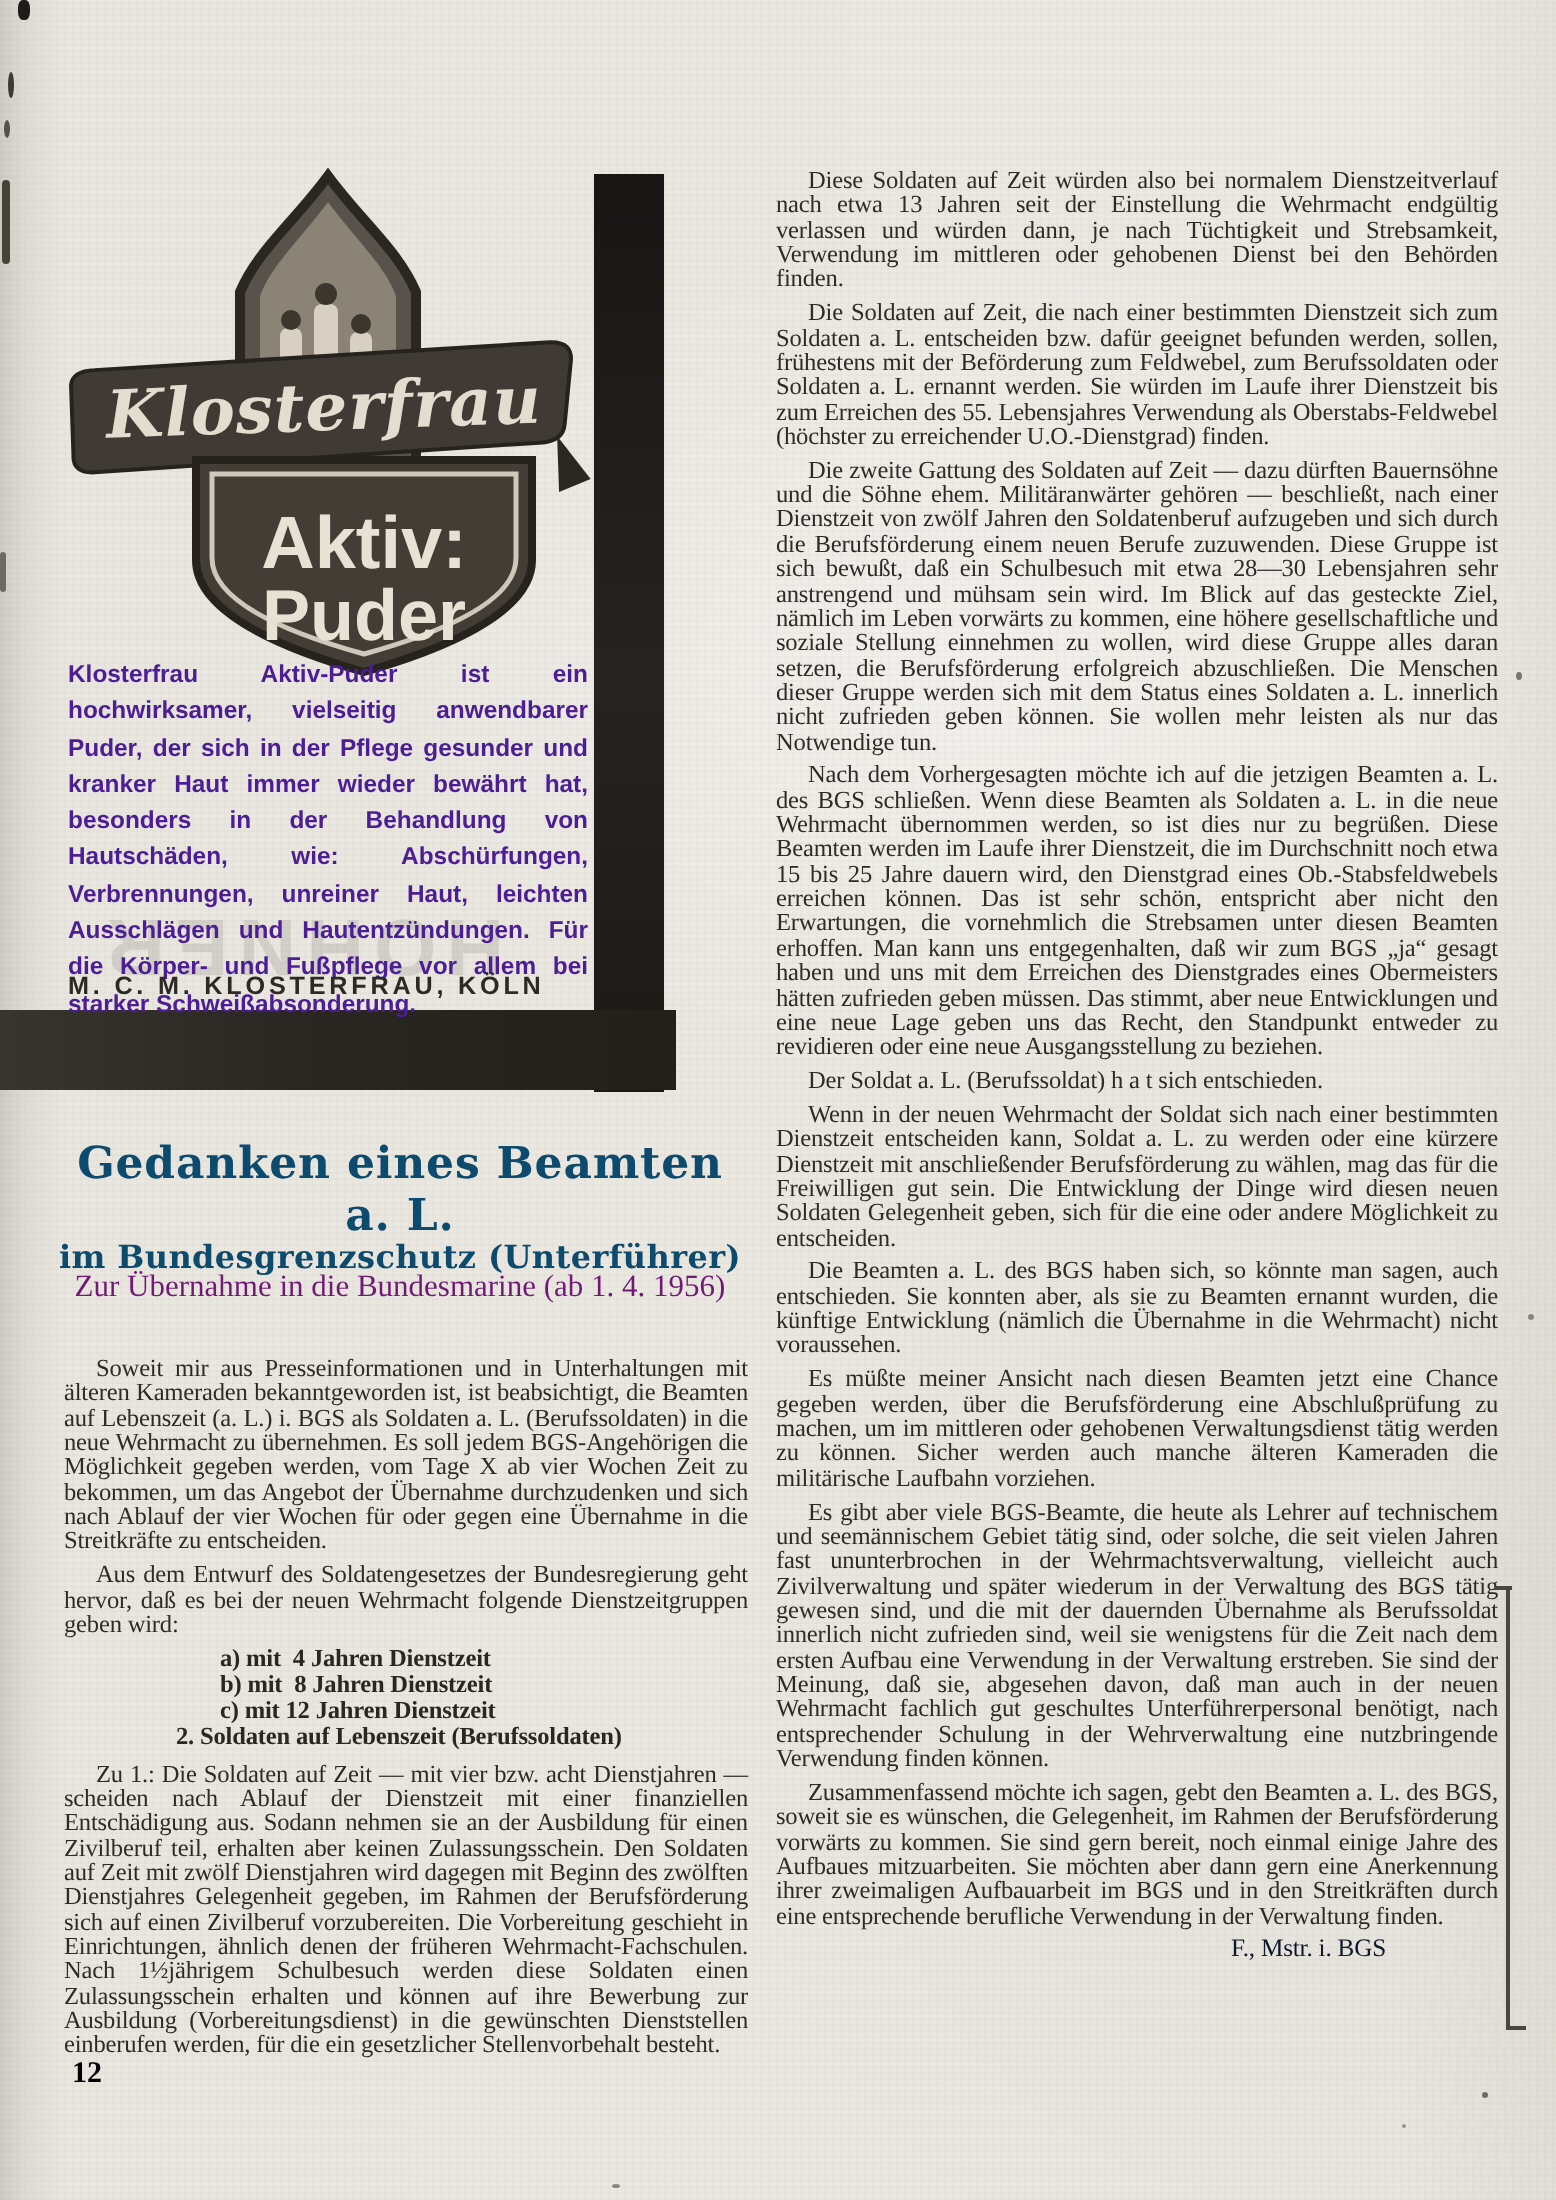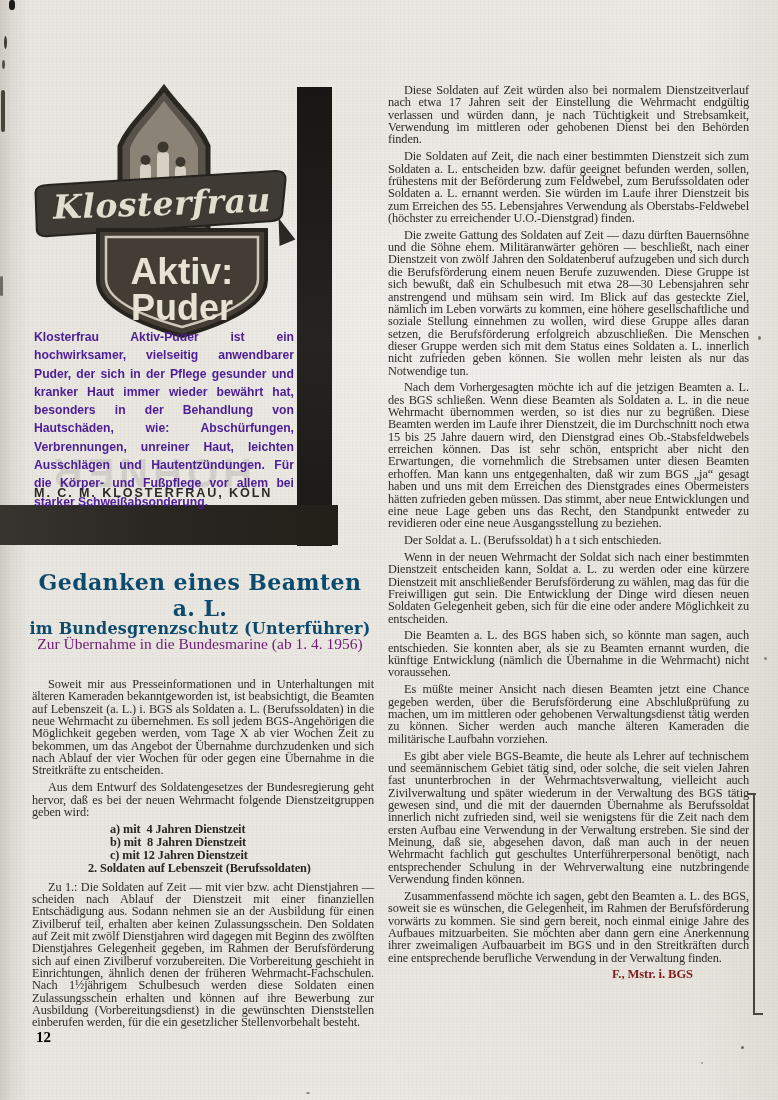--- a/index.html
+++ b/index.html
@@ -66,21 +66,21 @@
   #left-col{position:absolute;left:32px;top:666px;width:342px;margin-top:12px;}
   #right-col{position:absolute;left:388px;top:84px;width:361px;}
   .para{margin:0 0 4.5px 0;text-indent:16px;}
   .para:last-child{margin-bottom:0;}
   .list-block{margin:1px 0 5px 0;font-weight:bold;color:#2a2723;}
   .list-line{white-space:pre;line-height:13.2px;}
   .list-num{margin-left:56px;}
   .list-sub{margin-left:78px;}
   #article-sign{
     text-align:right;padding-right:56px;margin-top:3px;
-    font-size:12.6px;color:#7f1d1d;font-weight:bold;
+    font-size:12.6px;color:#0f172a;
   }
   #page-number{
     position:absolute;left:36px;top:1029px;
     font-family:"Liberation Serif",serif;font-weight:bold;font-size:15px;color:#000000;
   }
 
   
   .speck{position:absolute;pointer-events:none;}
   #sp1{left:9px;top:0;width:6px;height:10px;background:#1d1c1a;border-radius:40%;}
   #sp2{left:4px;top:36px;width:3px;height:13px;background:#3c3a35;border-radius:50%;}
@@ -148,21 +148,21 @@
   <div class="list-block">
     <div class="list-line list-sub">a) mit  4 Jahren Dienstzeit</div>
     <div class="list-line list-sub">b) mit  8 Jahren Dienstzeit</div>
     <div class="list-line list-sub">c) mit 12 Jahren Dienstzeit</div>
     <div class="list-line list-num">2. Soldaten auf Lebenszeit (Berufssoldaten)</div>
   </div>
   <p class="para">Zu 1.: Die Soldaten auf Zeit — mit vier bzw. acht Dienstjahren — scheiden nach Ablauf der Dienstzeit mit einer finanziellen Entschädigung aus. Sodann nehmen sie an der Ausbildung für einen Zivilberuf teil, erhalten aber keinen Zulassungsschein. Den Soldaten auf Zeit mit zwölf Dienstjahren wird dagegen mit Beginn des zwölften Dienstjahres Gelegenheit gegeben, im Rahmen der Berufsförderung sich auf einen Zivilberuf vorzubereiten. Die Vorbereitung geschieht in Einrichtungen, ähnlich denen der früheren Wehrmacht-Fachschulen. Nach 1½jährigem Schulbesuch werden diese Soldaten einen Zulassungsschein erhalten und können auf ihre Bewerbung zur Ausbildung (Vorbereitungsdienst) in die gewünschten Dienststellen einberufen werden, für die ein gesetzlicher Stellenvorbehalt besteht.</p>
 </div>
 
 <div id="right-col" class="body-text">
-  <p class="para">Diese Soldaten auf Zeit würden also bei normalem Dienstzeitverlauf nach etwa 17 Jahren seit der Einstellung die Wehrmacht endgültig verlassen und würden dann, je nach Tüchtigkeit und Strebsamkeit, Verwendung im mittleren oder gehobenen Dienst bei den Behörden finden.</p>
+  <p class="para">Diese Soldaten auf Zeit würden also bei normalem Dienstzeitverlauf nach etwa 13 Jahren seit der Einstellung die Wehrmacht endgültig verlassen und würden dann, je nach Tüchtigkeit und Strebsamkeit, Verwendung im mittleren oder gehobenen Dienst bei den Behörden finden.</p>
   <p class="para">Die Soldaten auf Zeit, die nach einer bestimmten Dienstzeit sich zum Soldaten a. L. entscheiden bzw. dafür geeignet befunden werden, sollen, frühestens mit der Beförderung zum Feldwebel, zum Berufssoldaten oder Soldaten a. L. ernannt werden. Sie würden im Laufe ihrer Dienstzeit bis zum Erreichen des 55. Lebensjahres Verwendung als Oberstabs-Feldwebel (höchster zu erreichender U.O.-Dienstgrad) finden.</p>
   <p class="para">Die zweite Gattung des Soldaten auf Zeit — dazu dürften Bauernsöhne und die Söhne ehem. Militäranwärter gehören — beschließt, nach einer Dienstzeit von zwölf Jahren den Soldatenberuf aufzugeben und sich durch die Berufsförderung einem neuen Berufe zuzuwenden. Diese Gruppe ist sich bewußt, daß ein Schulbesuch mit etwa 28—30 Lebensjahren sehr anstrengend und mühsam sein wird. Im Blick auf das gesteckte Ziel, nämlich im Leben vorwärts zu kommen, eine höhere gesellschaftliche und soziale Stellung einnehmen zu wollen, wird diese Gruppe alles daran setzen, die Berufsförderung erfolgreich abzuschließen. Die Menschen dieser Gruppe werden sich mit dem Status eines Soldaten a. L. innerlich nicht zufrieden geben können. Sie wollen mehr leisten als nur das Notwendige tun.</p>
   <p class="para">Nach dem Vorhergesagten möchte ich auf die jetzigen Beamten a. L. des BGS schließen. Wenn diese Beamten als Soldaten a. L. in die neue Wehrmacht übernommen werden, so ist dies nur zu begrüßen. Diese Beamten werden im Laufe ihrer Dienstzeit, die im Durchschnitt noch etwa 15 bis 25 Jahre dauern wird, den Dienstgrad eines Ob.-Stabsfeldwebels erreichen können. Das ist sehr schön, entspricht aber nicht den Erwartungen, die vornehmlich die Strebsamen unter diesen Beamten erhoffen. Man kann uns entgegenhalten, daß wir zum BGS „ja“ gesagt haben und uns mit dem Erreichen des Dienstgrades eines Obermeisters hätten zufrieden geben müssen. Das stimmt, aber neue Entwicklungen und eine neue Lage geben uns das Recht, den Standpunkt entweder zu revidieren oder eine neue Ausgangsstellung zu beziehen.</p>
   <p class="para">Der Soldat a. L. (Berufssoldat) h a t sich entschieden.</p>
   <p class="para">Wenn in der neuen Wehrmacht der Soldat sich nach einer bestimmten Dienstzeit entscheiden kann, Soldat a. L. zu werden oder eine kürzere Dienstzeit mit anschließender Berufsförderung zu wählen, mag das für die Freiwilligen gut sein. Die Entwicklung der Dinge wird diesen neuen Soldaten Gelegenheit geben, sich für die eine oder andere Möglichkeit zu entscheiden.</p>
   <p class="para">Die Beamten a. L. des BGS haben sich, so könnte man sagen, auch entschieden. Sie konnten aber, als sie zu Beamten ernannt wurden, die künftige Entwicklung (nämlich die Übernahme in die Wehrmacht) nicht voraussehen.</p>
   <p class="para">Es müßte meiner Ansicht nach diesen Beamten jetzt eine Chance gegeben werden, über die Berufsförderung eine Abschlußprüfung zu machen, um im mittleren oder gehobenen Verwaltungsdienst tätig werden zu können. Sicher werden auch manche älteren Kameraden die militärische Laufbahn vorziehen.</p>
   <p class="para">Es gibt aber viele BGS-Beamte, die heute als Lehrer auf technischem und seemännischem Gebiet tätig sind, oder solche, die seit vielen Jahren fast ununterbrochen in der Wehrmachtsverwaltung, vielleicht auch Zivilverwaltung und später wiederum in der Verwaltung des BGS tätig gewesen sind, und die mit der dauernden Übernahme als Berufssoldat innerlich nicht zufrieden sind, weil sie wenigstens für die Zeit nach dem ersten Aufbau eine Verwendung in der Verwaltung erstreben. Sie sind der Meinung, daß sie, abgesehen davon, daß man auch in der neuen Wehrmacht fachlich gut geschultes Unterführerpersonal benötigt, nach entsprechender Schulung in der Wehrverwaltung eine nutzbringende Verwendung finden können.</p>
   <p class="para">Zusammenfassend möchte ich sagen, gebt den Beamten a. L. des BGS, soweit sie es wünschen, die Gelegenheit, im Rahmen der Berufsförderung vorwärts zu kommen. Sie sind gern bereit, noch einmal einige Jahre des Aufbaues mitzuarbeiten. Sie möchten aber dann gern eine Anerkennung ihrer zweimaligen Aufbauarbeit im BGS und in den Streitkräften durch eine entsprechende berufliche Verwendung in der Verwaltung finden.</p>
   <div id="article-sign">F., Mstr. i. BGS</div>

